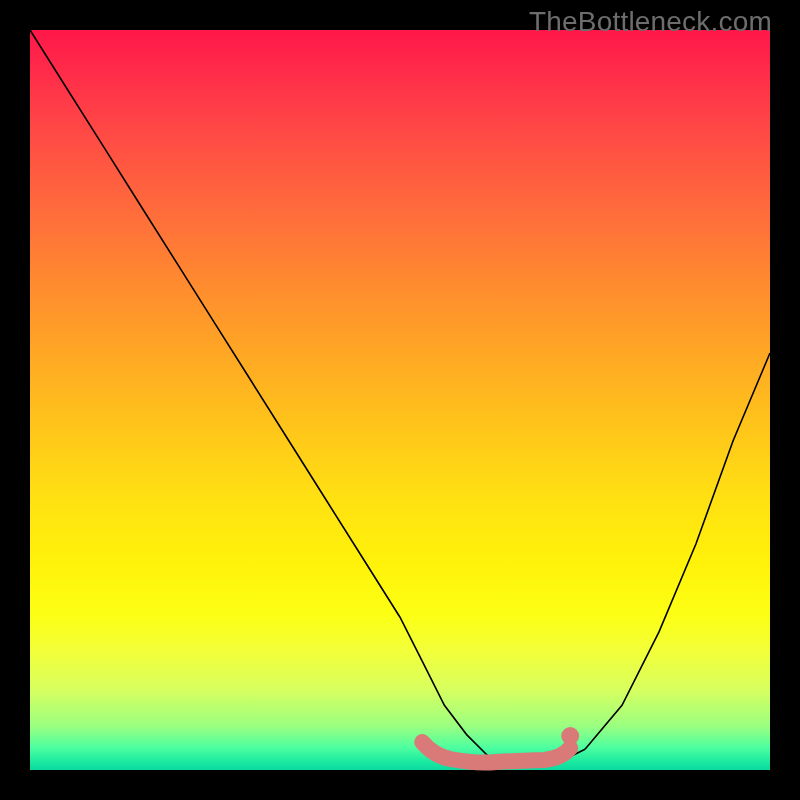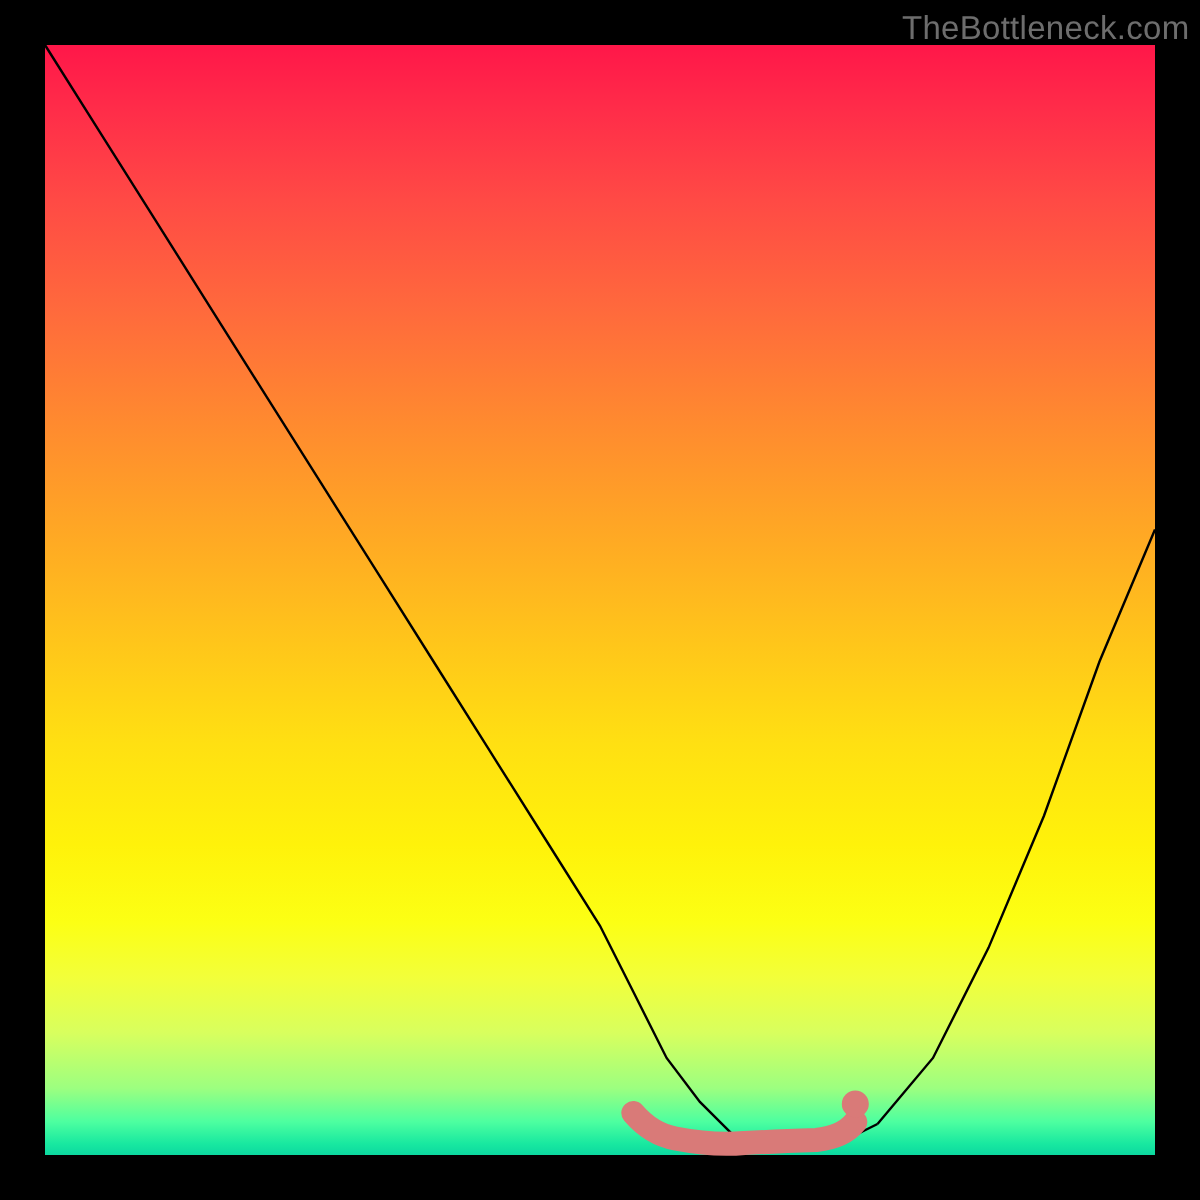--- a/index.html
+++ b/index.html
@@ -40,23 +40,23 @@
       #d8ff5e 89%,
       #9cff80 94%,
       #4dffa0 97%,
       #18e8a0 99%,
       #0cd8a0 100%
     );
   }
   .watermark {
     position: absolute;
     top: 6px;
-    right: 7px;
+    right: 28px;
     color: #6d6d6d;
-    font-size: 22px;
+    font-size: 28px;
     letter-spacing: 0.2px;
     user-select: none;
   }
   svg.curve {
     position: absolute;
     inset: 0;
     width: 740px;
     height: 740px;
     overflow: visible;
   }

